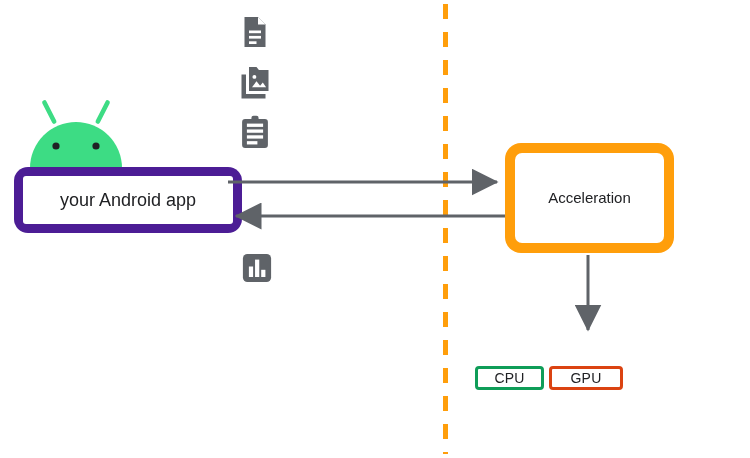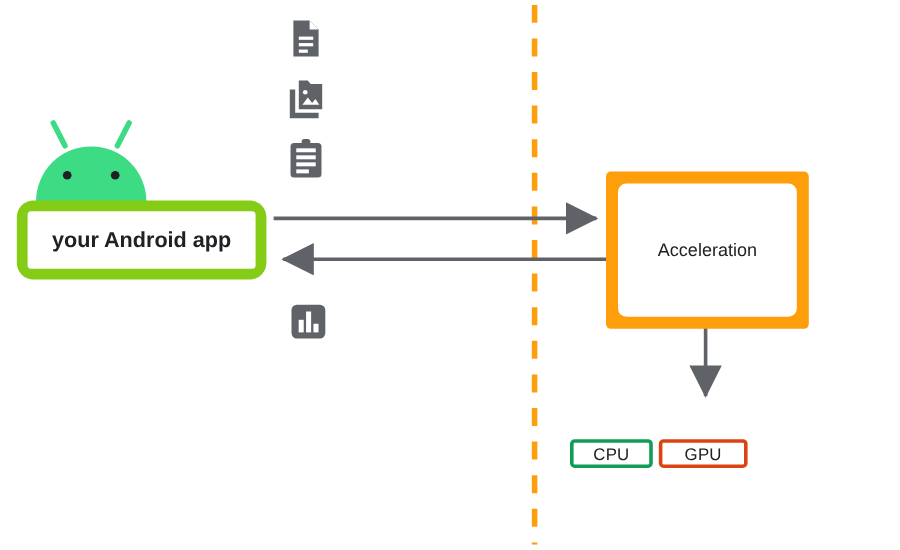--- a/index.html
+++ b/index.html
@@ -25,27 +25,26 @@
     top: 96px;
     width: 104px;
     height: 78px;
   }
 
   
   .app-box {
     position: absolute;
     left: 14px;
     top: 167px;
-    width: 208px;
+    width: 228px;
     height: 66px;
-    background: #84cc16;
+    background: #4c1d95;
     border-radius: 14px;
     box-sizing: border-box;
     padding: 9px;
-    font-weight: bold;
   }
   .app-box-inner {
     width: 100%;
     height: 100%;
     background: #ffffff;
     border-radius: 3px;
     display: flex;
     align-items: center;
     justify-content: center;
   }
@@ -54,23 +53,23 @@
     color: #202124;
     white-space: nowrap;
   }
 
   
   .api-box {
     position: absolute;
     left: 505px;
     top: 143px;
     width: 169px;
-    height: 131px;
+    height: 110px;
     background: #FF9E0B;
-    border-radius: 4px;
+    border-radius: 16px;
     box-sizing: border-box;
     padding: 10px;
   }
   .api-box-inner {
     width: 100%;
     height: 100%;
     background: #ffffff;
     border-radius: 7px;
     display: flex;
     flex-direction: column;

